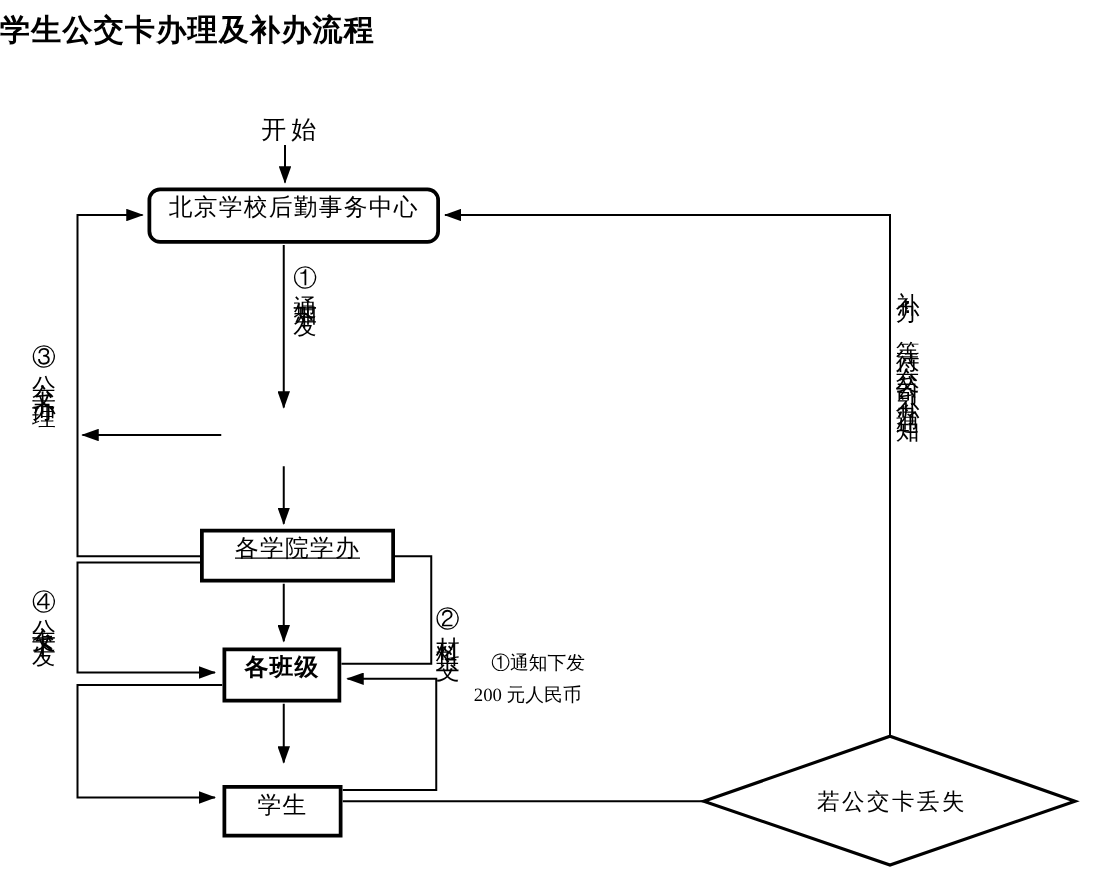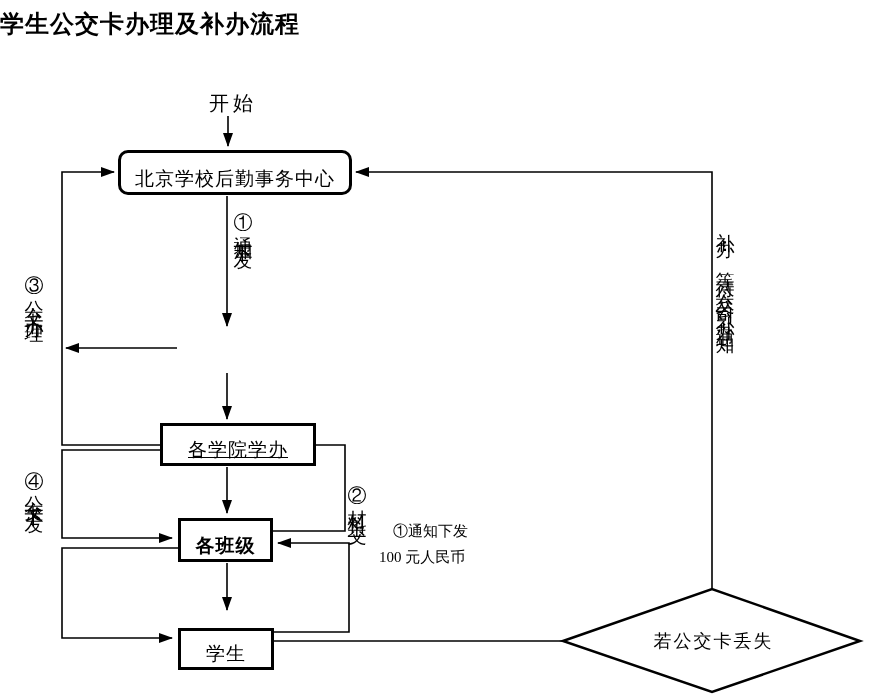--- a/index.html
+++ b/index.html
@@ -37,21 +37,21 @@
     font-size: 20px;
     letter-spacing: 4px;
     z-index: 2;
   }
   .box {
     position: absolute;
     box-sizing: border-box;
     border: 3px solid #000000;
     background: #ffffff;
     display: flex;
-    align-items: flex-end;
+    align-items: flex-start;
     justify-content: center;
     font-size: 19px;
     letter-spacing: 1px;
     z-index: 2;
     white-space: nowrap;
   }
   .rounded { border-radius: 10px; }
   .box-center   { left: 118px; top: 150px; width: 234px; height: 45px; }
   .box-sa       { left: 177px; top: 330px; width: 98px;  height: 42px; }
   .box-college  { left: 160px; top: 423px; width: 156px; height: 43px; text-decoration: underline; }
@@ -175,16 +175,16 @@
   <div class="decision-label">若公交卡丢失</div>
 
   <div class="vtext lbl-step1">①通知下发</div>
   <div class="vtext lbl-step2">②材料上交</div>
   <div class="vtext lbl-step3">③公交卡办理</div>
   <div class="vtext lbl-step4">④公交卡下发</div>
   <div class="vtext lbl-reissue">补办：等待公交公司补办通知</div>
 
   <div class="materials-note">
     <span class="line1">①通知下发</span>
-    <span class="line2">100 元人民币</span>
+    <span class="line2">200 元人民币</span>
   </div>
 
 </div>
 
 </body></html>

